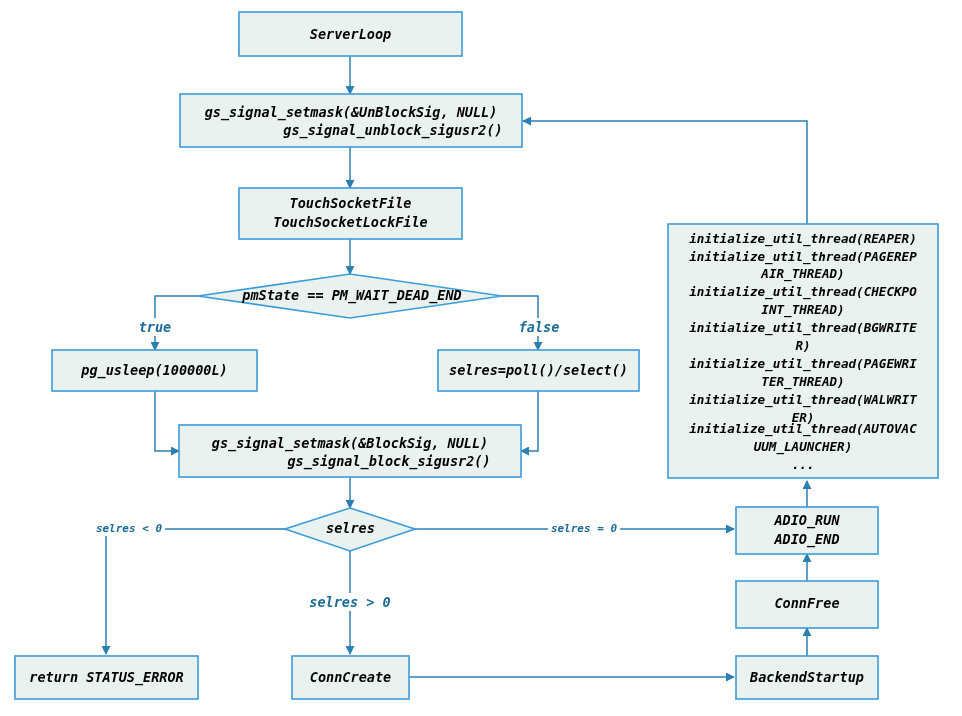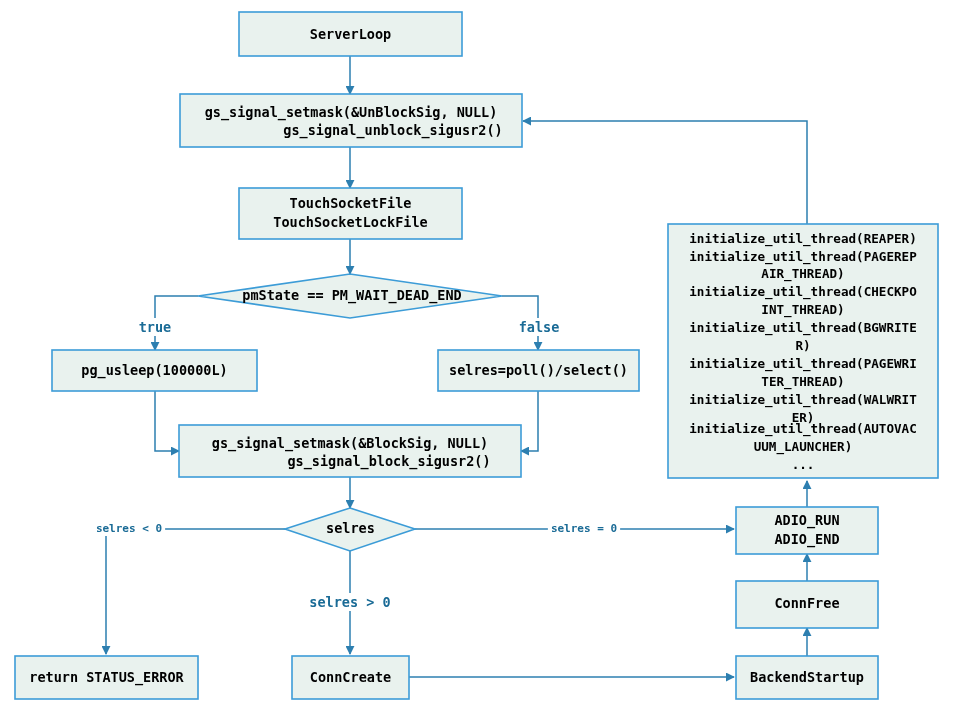--- a/index.html
+++ b/index.html
@@ -10,20 +10,21 @@
   body {
     width: 962px;
     height: 716px;
     font-family: "DejaVu Sans Mono", "Liberation Mono", monospace;
     overflow: hidden;
   }
   #flowchart-root {
     position: relative;
     width: 962px;
     height: 716px;
+    font-style: italic;
   }
   svg#diagram {
     display: block;
     width: 962px;
     height: 716px;
   }
   .node-shape {
     fill: #e9f2ee;
     stroke: #3c9cd7;
     stroke-width: 1.6;

